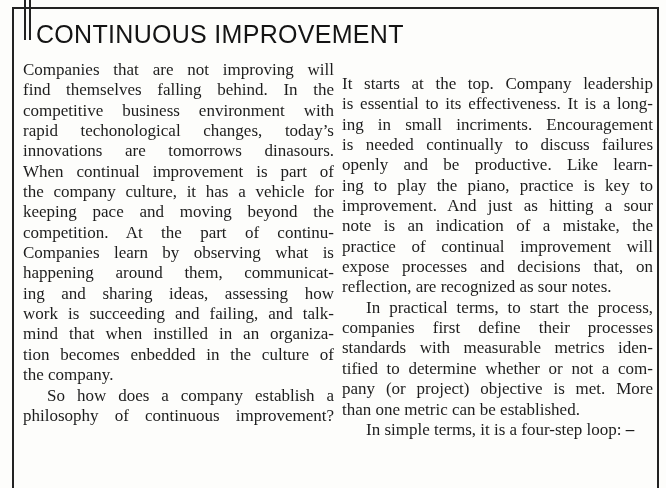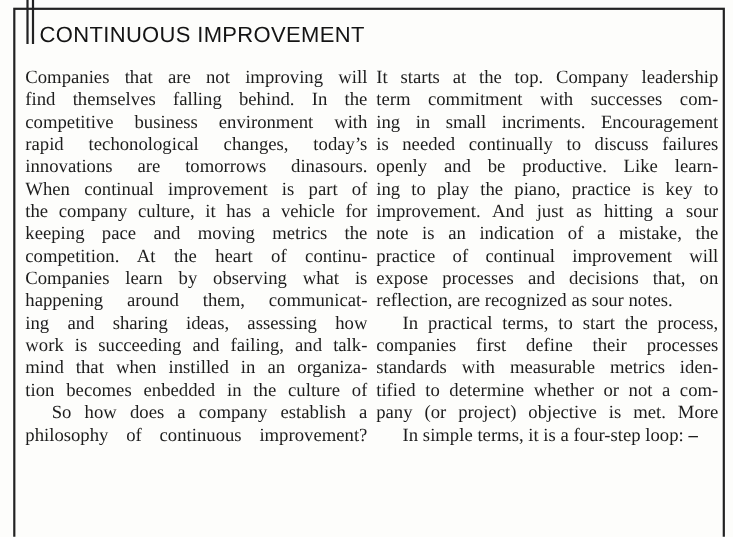--- a/index.html
+++ b/index.html
@@ -26,35 +26,35 @@
     width: 7px; height: 40px;
     border-left: 2px solid #222;
     border-right: 2px solid #222;
     box-sizing: border-box;
   }
   .title {
     position: absolute;
     left: 36px; top: 22px;
     margin: 0;
     font-family: "Liberation Sans", sans-serif;
-    font-size: 20px;
+    font-size: 25px;
     font-weight: 400;
     letter-spacing: 0.3px;
     line-height: 1;
     color: #141414;
     white-space: nowrap;
   }
   .col {
     position: absolute;
     top: 60px;
     width: 311px;
     font-size: 17px;
   }
   .col-left  { left: 23px; }
-  .col-right { left: 342px; }
+  .col-right { left: 342px; margin-top: 14px; }
   .line {
     height: 20.35px;
     line-height: 20.35px;
     text-align: justify;
     text-align-last: justify;
     white-space: normal;
     overflow: hidden;
   }
   .line.para-end { text-align-last: left; }
   .line.indent { text-indent: 24px; }
@@ -68,43 +68,45 @@
   <div class="double-rule"></div>
   <h1 class="title">CONTINUOUS IMPROVEMENT</h1>
   <div class="col col-left">
       <div class="line">Companies that are not improving will</div>
       <div class="line">find themselves falling behind. In the</div>
       <div class="line">competitive business environment with</div>
       <div class="line">rapid techonological changes, today’s</div>
       <div class="line">innovations are tomorrows dinasours.</div>
       <div class="line">When continual improvement is part of</div>
       <div class="line">the company culture, it has a vehicle for</div>
-      <div class="line">keeping pace and moving metrics the</div>
-      <div class="line">competition. At the heart of continu-</div>
+      <div class="line">keeping pace and moving beyond the</div>
+      <div class="line">competition. At the part of continu-</div>
       <div class="line">Companies learn by observing what is</div>
       <div class="line">happening around them, communicat-</div>
       <div class="line">ing and sharing ideas, assessing how</div>
       <div class="line">work is succeeding and failing, and talk-</div>
       <div class="line">mind that when instilled in an organiza-</div>
       <div class="line">tion becomes enbedded in the culture of</div>
+      <div class="line para-end">the company.</div>
       <div class="line indent">So how does a company establish a</div>
       <div class="line">philosophy of continuous improvement?</div>
     </div>
   <div class="col col-right">
       <div class="line">It starts at the top. Company leadership</div>
-      <div class="line">term commitment with successes com-</div>
+      <div class="line">is essential to its effectiveness. It is a long-</div>
       <div class="line">ing in small incriments. Encouragement</div>
       <div class="line">is needed continually to discuss failures</div>
       <div class="line">openly and be productive. Like learn-</div>
       <div class="line">ing to play the piano, practice is key to</div>
       <div class="line">improvement. And just as hitting a sour</div>
       <div class="line">note is an indication of a mistake, the</div>
       <div class="line">practice of continual improvement will</div>
       <div class="line">expose processes and decisions that, on</div>
       <div class="line para-end">reflection, are recognized as sour notes.</div>
       <div class="line indent">In practical terms, to start the process,</div>
       <div class="line">companies first define their processes</div>
       <div class="line">standards with measurable metrics iden-</div>
       <div class="line">tified to determine whether or not a com-</div>
       <div class="line">pany (or project) objective is met. More</div>
+      <div class="line para-end">than one metric can be established.</div>
       <div class="line indent para-end">In simple terms, it is a four-step loop: <b>–</b></div>
     </div>
 </div>
 
 </body></html>

